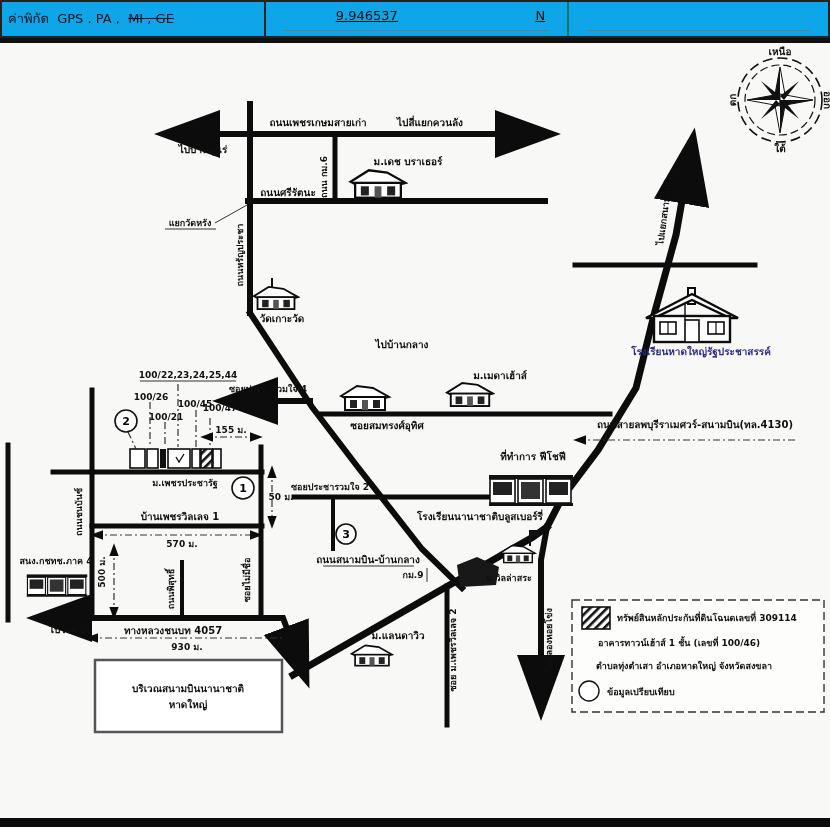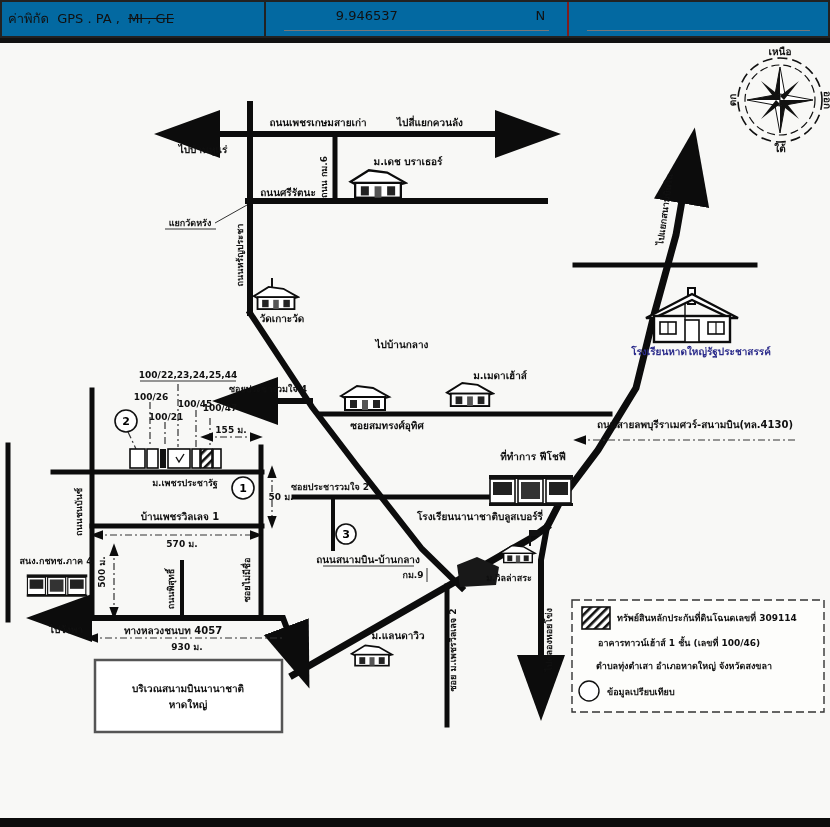--- a/index.html
+++ b/index.html
@@ -1,20 +1,20 @@
 <!DOCTYPE html>
 <html><head>
 <meta charset="utf-8">
 <style>
   html,body{margin:0;padding:0;background:#f8f8f6;}
   body{width:830px;height:827px;position:relative;font-family:"DejaVu Sans",sans-serif;color:#111;}
-  .header{position:absolute;top:0;left:0;width:830px;height:38px;border:2px solid #222;box-sizing:border-box;display:flex;background:#0369a1;}
+  .header{position:absolute;top:0;left:0;width:830px;height:38px;border:2px solid #222;box-sizing:border-box;display:flex;background:#0ea5e9;}
   .hcell{position:relative;box-sizing:border-box;padding-top:6px;font-size:13px;}
   .hcell1{width:265px;border-right:2px solid #222;padding-left:6px;}
-  .hcell2{width:305px;border-right:2px solid #7f1d1d;}
+  .hcell2{width:305px;border-right:2px solid #0f766e;text-decoration:underline;}
   .hcell3{width:260px;}
   .struck{text-decoration:line-through;}
   .valrow{display:flex;justify-content:space-between;padding:0 22px 0 70px;}
   .rule{position:absolute;bottom:5px;left:18px;right:18px;border-bottom:1.5px solid #777;}
   .topbar{position:absolute;top:38px;left:0;width:830px;height:5px;background:#111;}
   svg text{font-family:"DejaVu Sans",sans-serif;}
   .lbl{font-size:10px;font-weight:bold;fill:#101010;}
   .lbl-s{font-size:9px;font-weight:bold;fill:#101010;}
   .num{font-size:9px;font-weight:bold;fill:#101010;}
   .blue{fill:#2a2a8a;}

